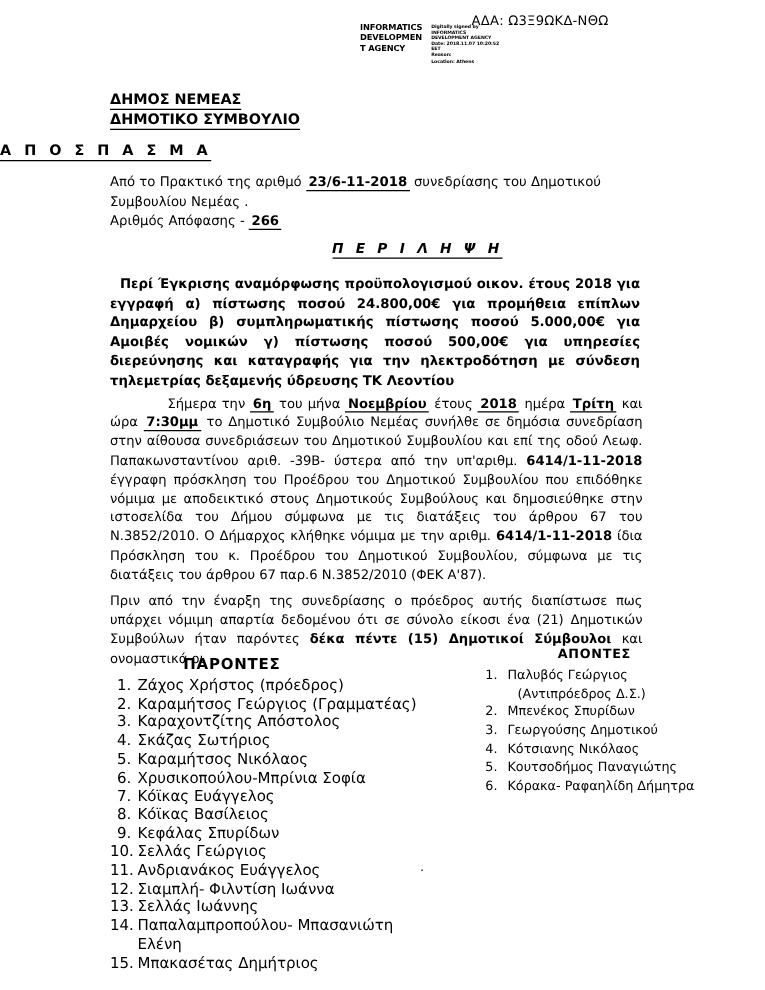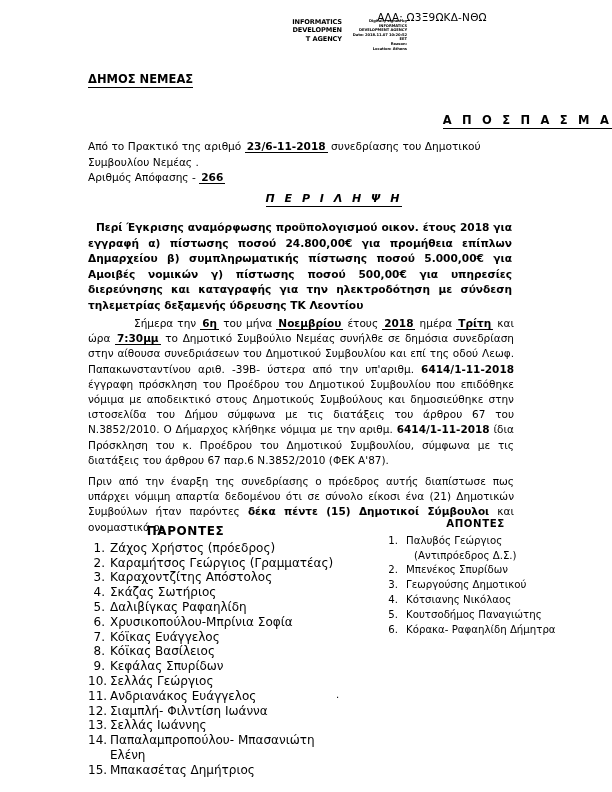--- a/index.html
+++ b/index.html
@@ -36,21 +36,20 @@
     box-sizing: border-box;
     margin-left: 32px;
   }
   .sig-block {
     position: absolute;
     top: 18px;
     left: 288px;
     display: flex;
     align-items: flex-start;
     gap: 3px;
-    text-align: right;
   }
   .sig-left {
     font-size: 6.6px;
     line-height: 8.4px;
     font-weight: bold;
     letter-spacing: -0.1px;
     color: #000;
     width: 54px;
   }
   .sig-right {
@@ -76,21 +75,21 @@
   .doc-head span {
     border-bottom: 1.4px solid #000;
     display: inline-block;
     padding-bottom: 0px;
   }
   .apospasma {
     position: absolute;
     top: 113px;
     left: 0;
     width: 612px;
-    text-align: right;
+    text-align: left;
     font-size: 11.5px;
     font-weight: bold;
     letter-spacing: 3.2px;
   }
   .apospasma span {
     border-bottom: 1.3px solid #000;
     padding-bottom: 1px;
   }
 
   
@@ -242,20 +241,21 @@
       <div>DEVELOPMENT AGENCY</div>
       <div>Date: 2018.11.07 10:20:52</div>
       <div>EET</div>
       <div>Reason:</div>
       <div>Location: Athens</div>
     </div>
   </div>
 
   <div class="doc-head">
     <div><span>ΔΗΜΟΣ   ΝΕΜΕΑΣ</span></div>
+    <div><span>ΔΗΜΟΤΙΚΟ  ΣΥΜΒΟΥΛΙΟ</span></div>
   </div>
 
   <div class="apospasma">
     <span>Α Π Ο Σ Π Α Σ Μ Α</span>
   </div>
 
   <div class="intro">
     <span>Από το Πρακτικό της αριθμό </span><span class="u-bold">23/6-11-2018</span><span> συνεδρίασης του Δημοτικού Συμβουλίου Νεμέας .</span><br>
     <span>Αριθμός  Απόφασης - </span><span class="u-bold">266</span>
   </div>
@@ -284,21 +284,21 @@
         <li>
           <span class="num">3.</span>
           <span class="nm">Καραχοντζίτης Απόστολος</span>
         </li>
         <li>
           <span class="num">4.</span>
           <span class="nm">Σκάζας Σωτήριος</span>
         </li>
         <li>
           <span class="num">5.</span>
-          <span class="nm">Δαλιβίγκας Ραφαηλίδη</span>
+          <span class="nm">Καραμήτσος Νικόλαος</span>
         </li>
         <li>
           <span class="num">6.</span>
           <span class="nm">Χρυσικοπούλου-Μπρίνια Σοφία</span>
         </li>
         <li>
           <span class="num">7.</span>
           <span class="nm">Κόϊκας Ευάγγελος</span>
         </li>
         <li>

